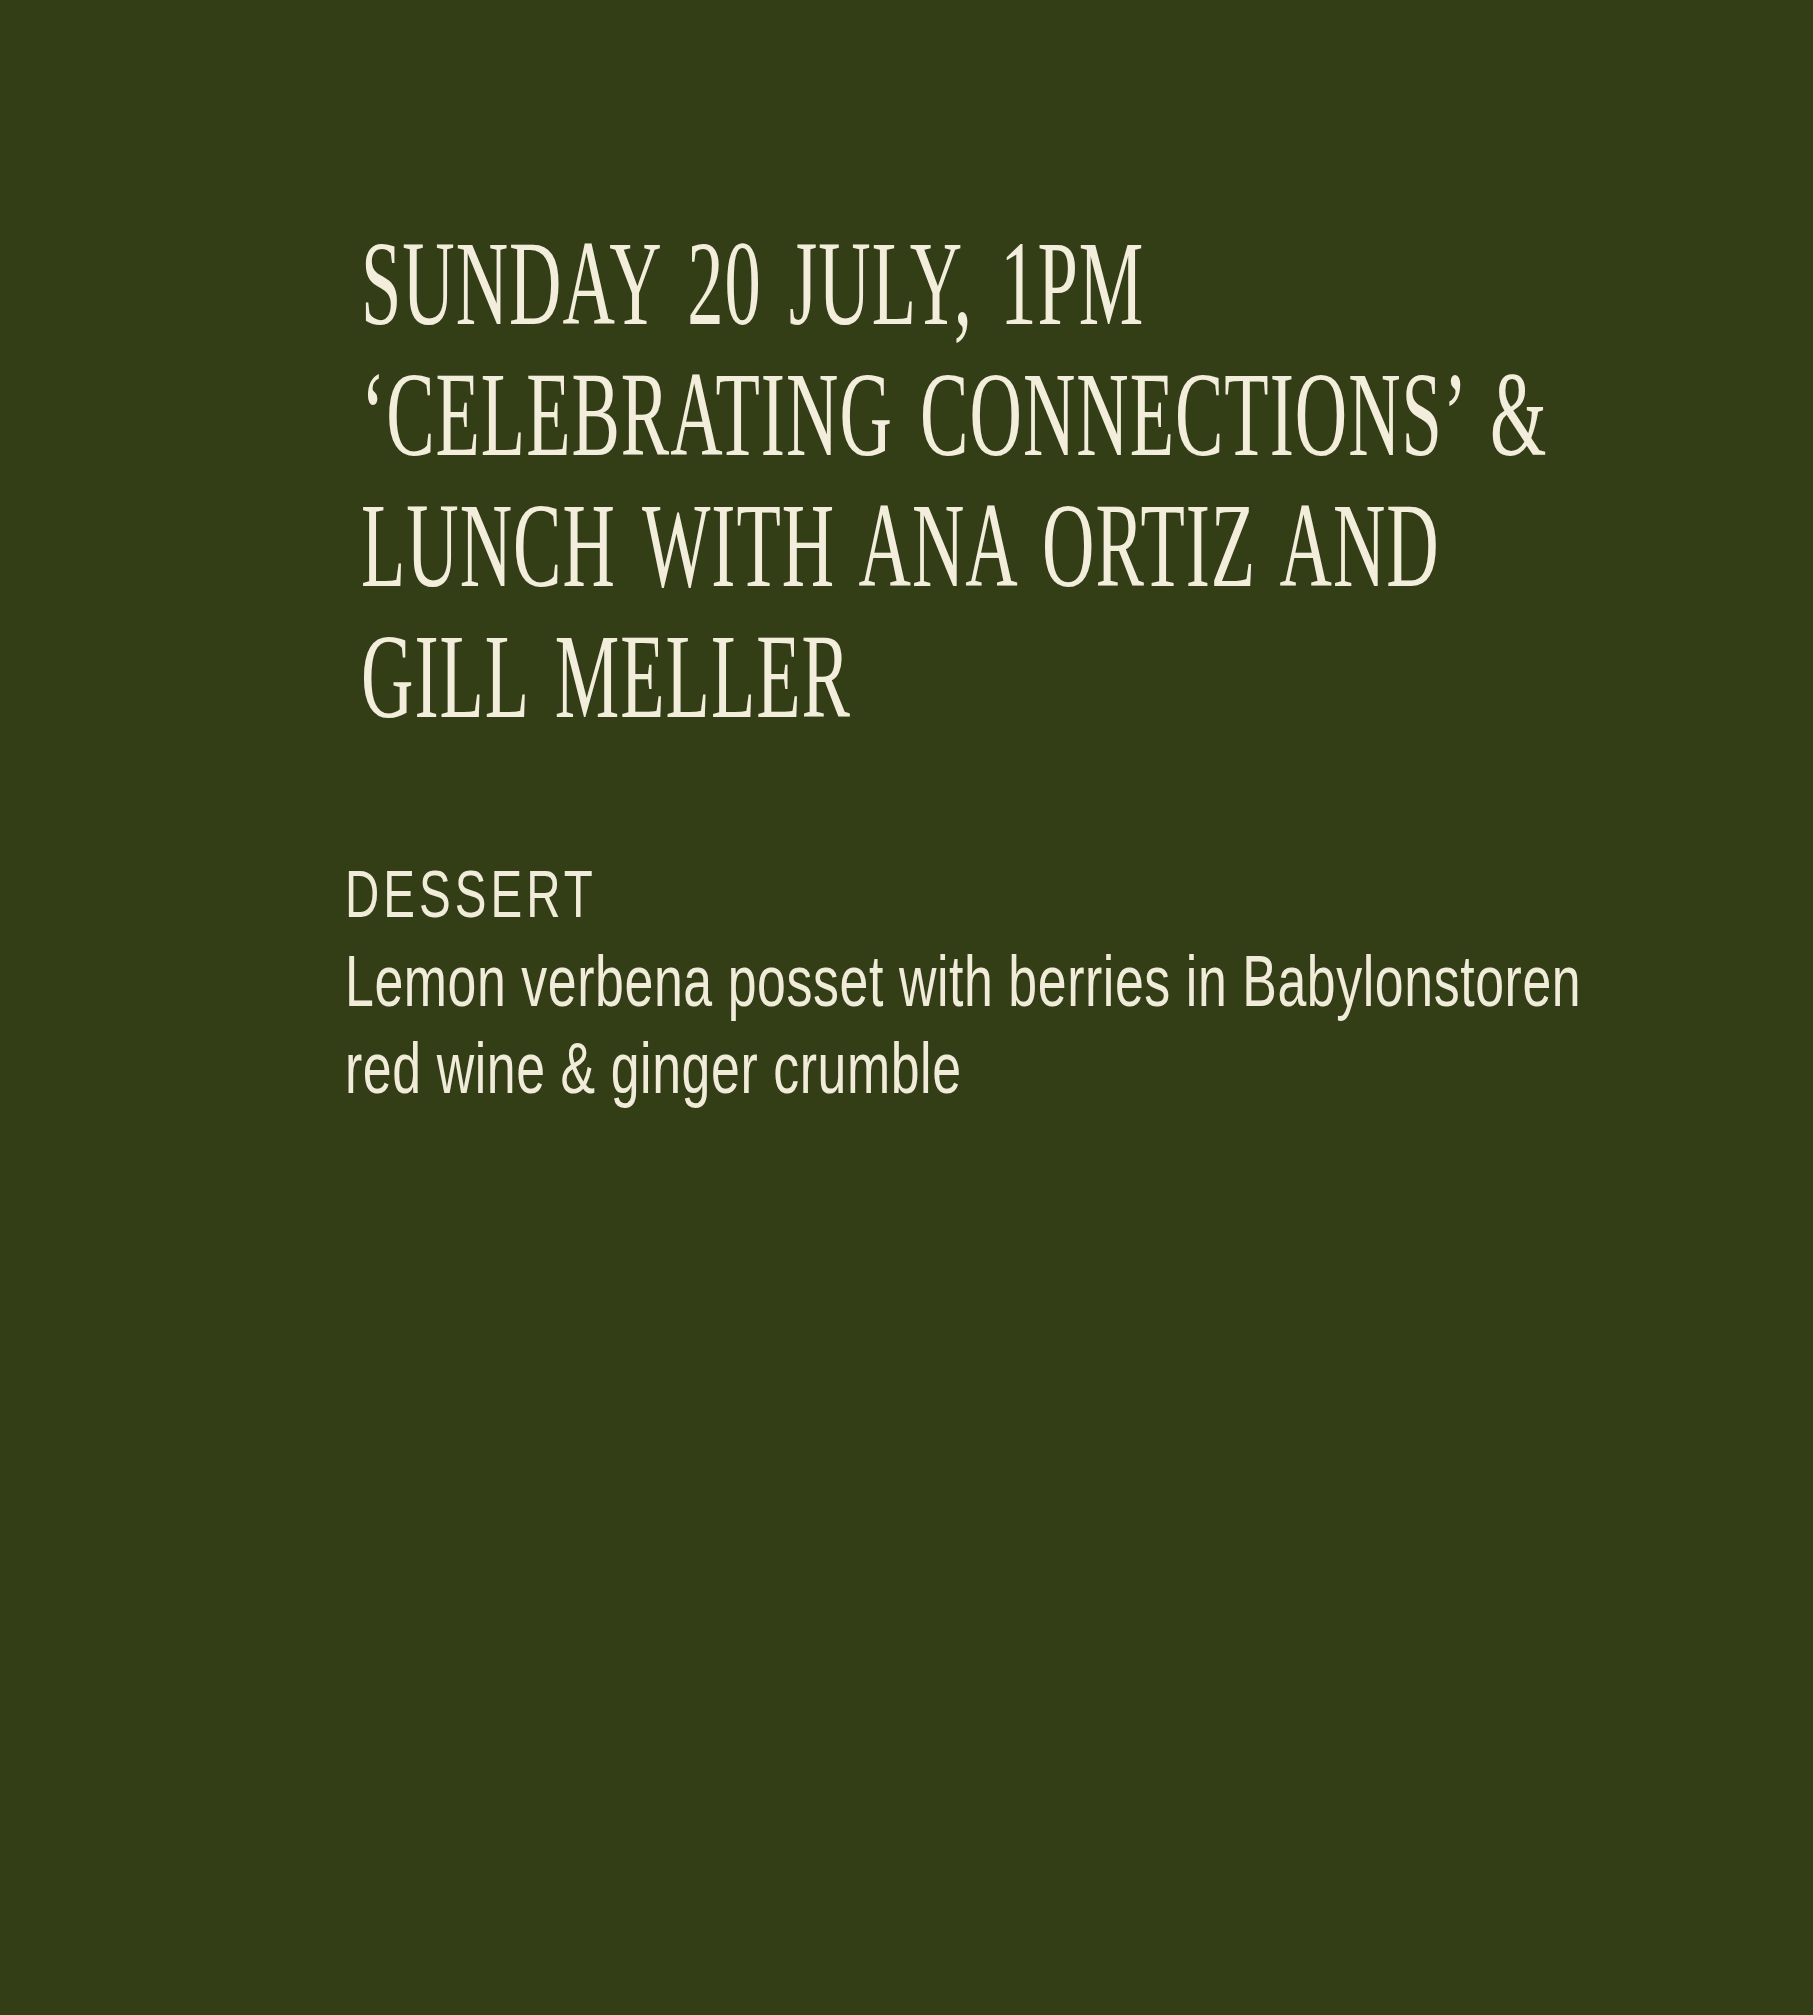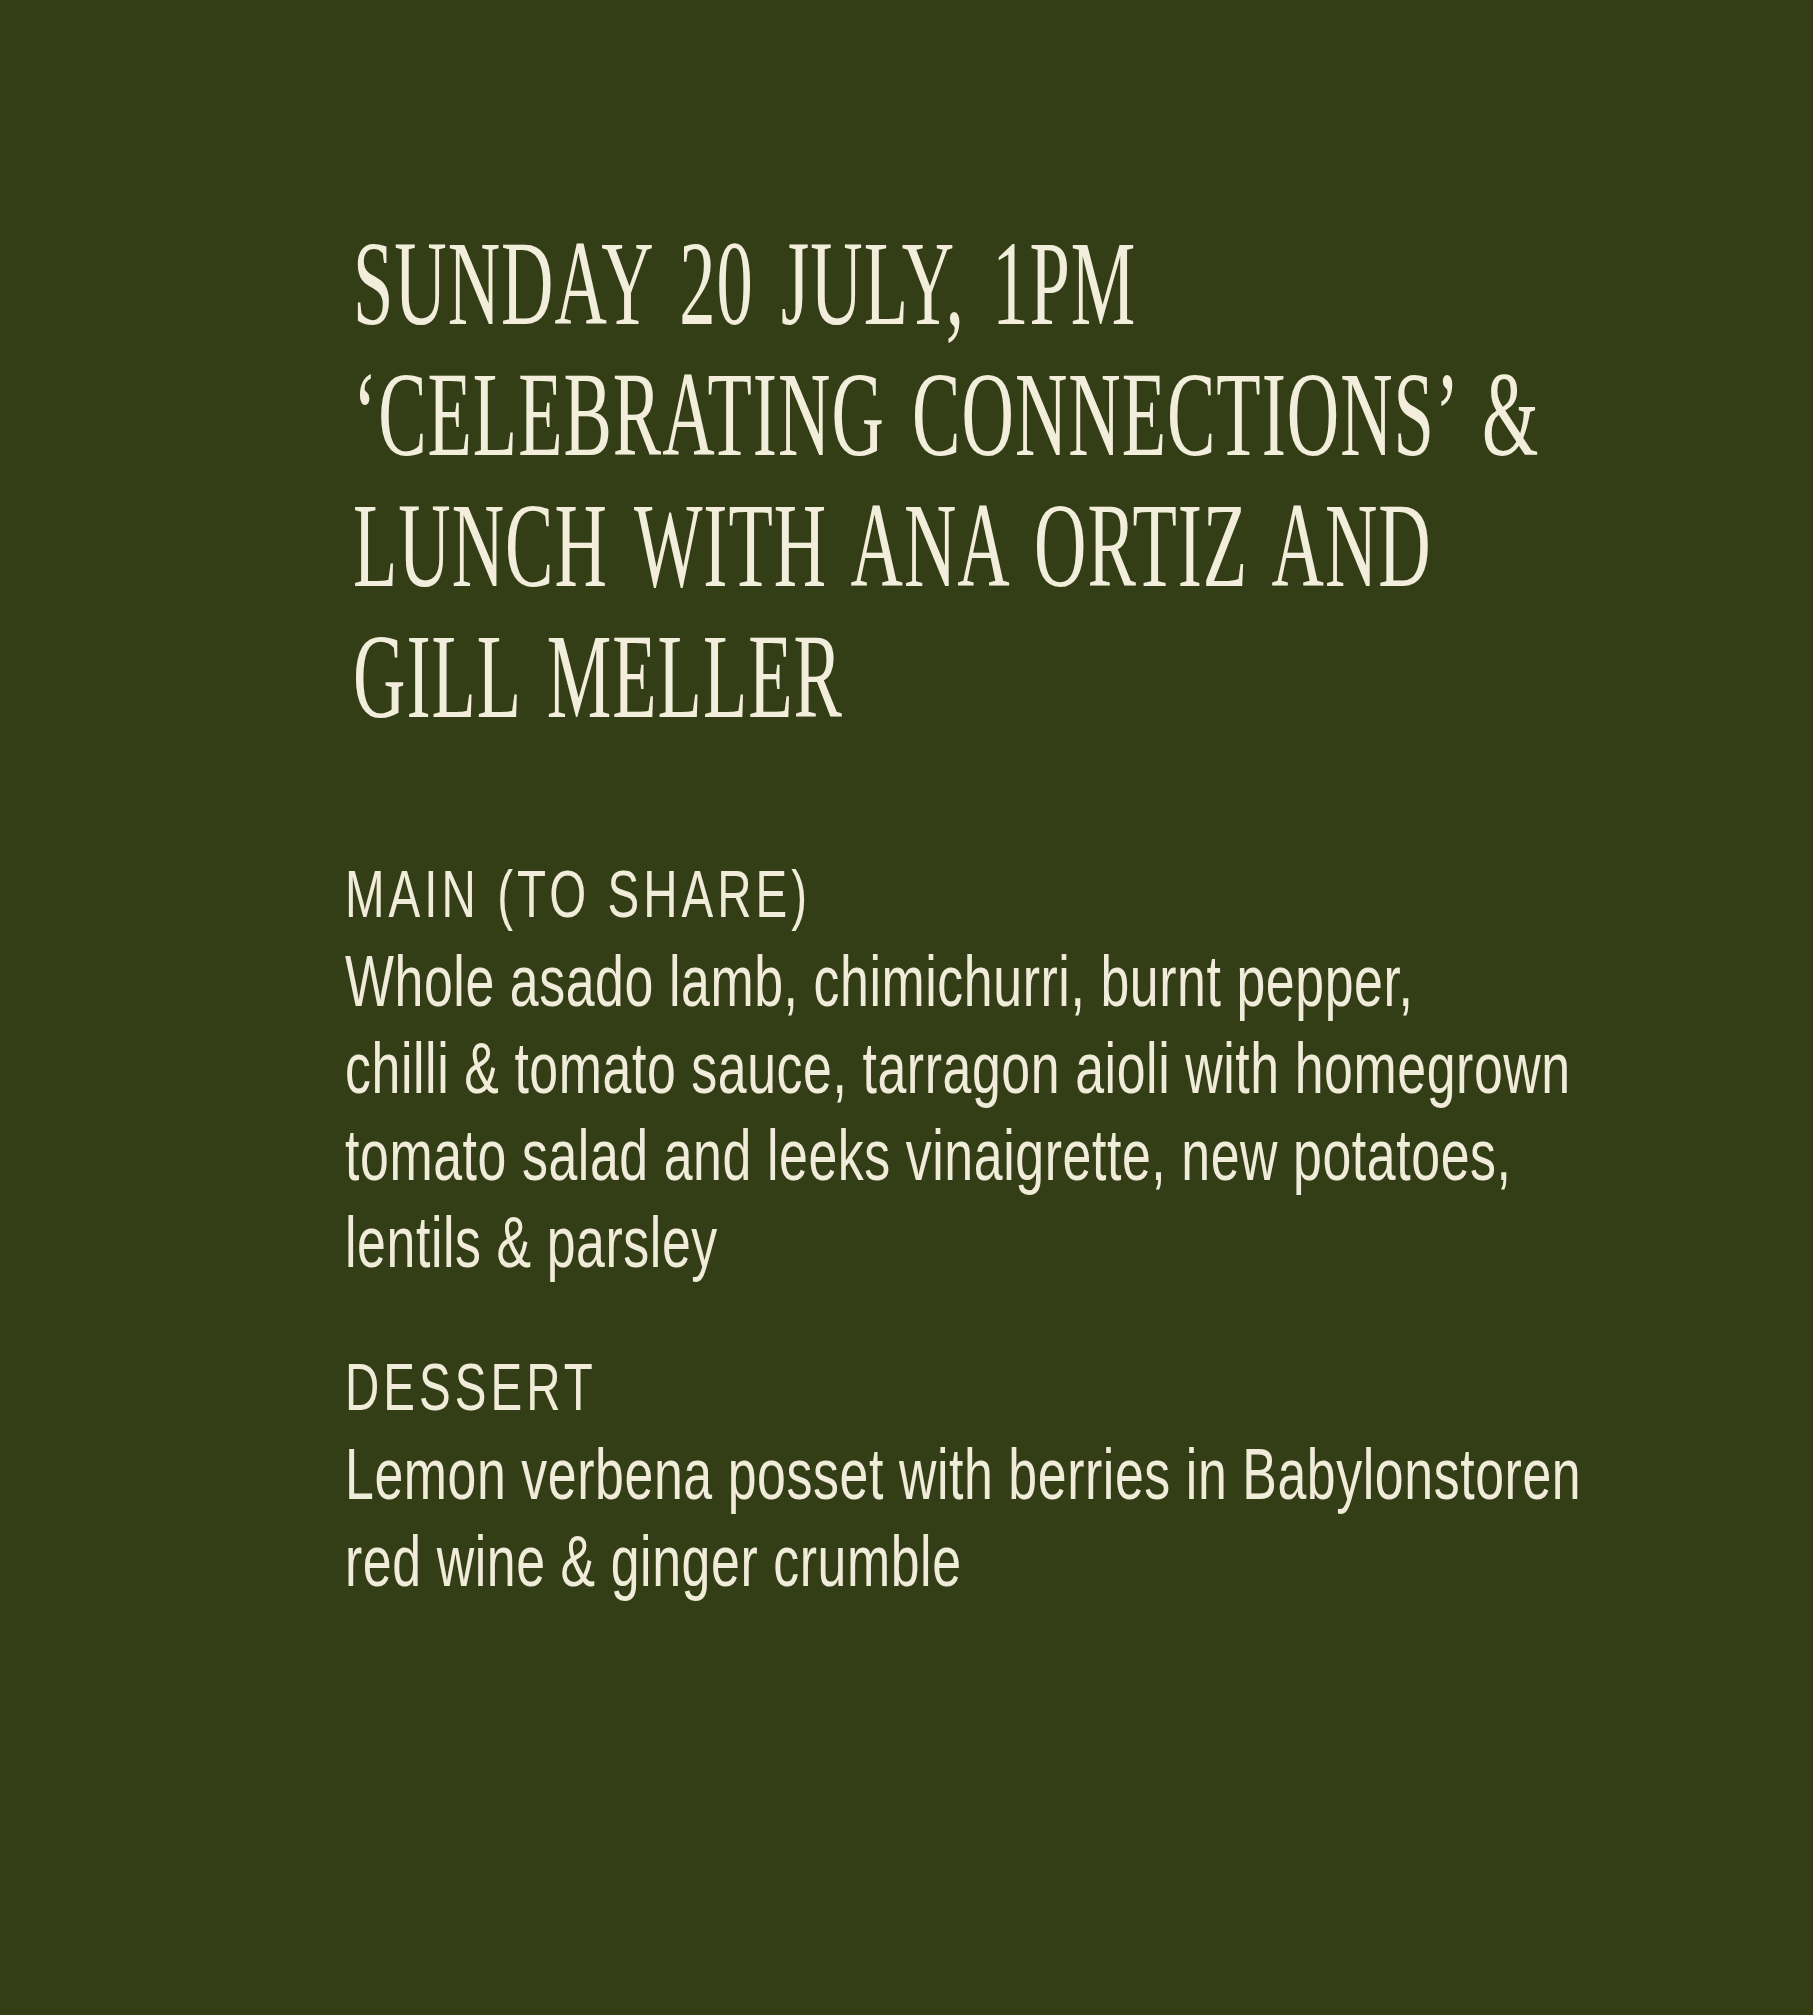--- a/index.html
+++ b/index.html
@@ -15,21 +15,21 @@
     color: #f1ecda;
   }
   .page {
     box-sizing: border-box;
     width: 1814px;
     height: 2418px;
     padding: 218px 121px 0 345px;
   }
   
   .title {
-    margin: 0 0 109px 8px;
+    margin: 0 0 109px 16px;
   }
   .title-line {
     font-family: "Liberation Serif", "DejaVu Serif", serif;
     font-weight: 400;
     font-size: 121px;
     line-height: 131px;
     letter-spacing: 1.6px;
     word-spacing: 13.7px;
     white-space: nowrap;
     color: #f3eedc;
@@ -69,27 +69,20 @@
     <div class="title-line">SUNDAY 20 JULY, 1PM</div>
     <div class="title-line">‘CELEBRATING CONNECTIONS’ &amp;</div>
     <div class="title-line">LUNCH WITH ANA ORTIZ AND</div>
     <div class="title-line">GILL MELLER</div>
   </header>
 
   <main>
 
 
 
-    <section class="section">
-      <h2 class="section-heading">MAIN (TO SHARE)</h2>
-      <p class="body-line">Whole asado lamb, chimichurri, burnt pepper,</p>
-      <p class="body-line">chilli &amp; tomato sauce, tarragon aioli with homegrown</p>
-      <p class="body-line">tomato salad and leeks vinaigrette, new potatoes,</p>
-      <p class="body-line">lentils &amp; parsley</p>
-    </section>
 
     <section class="section">
       <h2 class="section-heading">DESSERT</h2>
       <p class="body-line">Lemon verbena posset with berries in Babylonstoren</p>
       <p class="body-line">red wine &amp; ginger crumble</p>
     </section>
 
   </main>
 
 </div>

